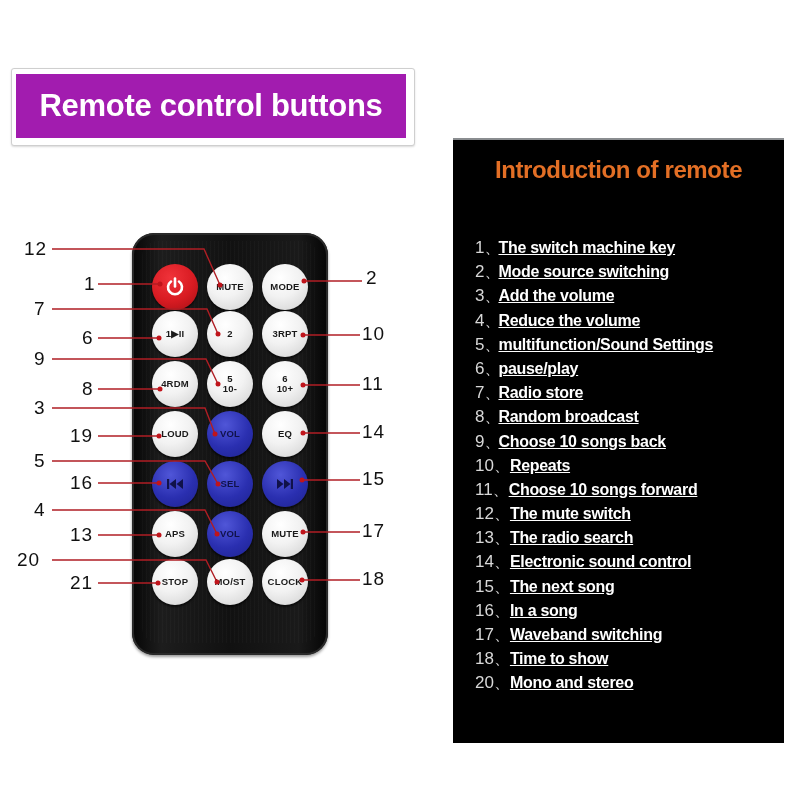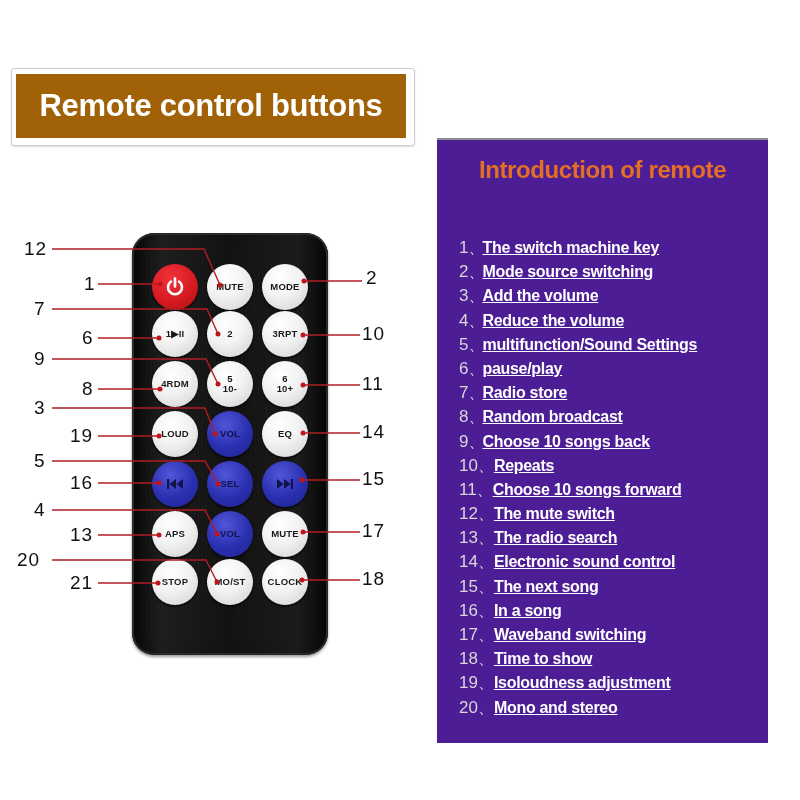--- a/index.html
+++ b/index.html
@@ -7,29 +7,29 @@
     width: 800px; height: 800px; background: #ffffff; position: relative; overflow: hidden;
     font-family: "Liberation Sans", sans-serif;
   }
   .title-frame {
     position: absolute; left: 11px; top: 68px; width: 402px; height: 76px;
     border: 1px solid #cfcfcf; border-radius: 3px; background: #fff;
     box-shadow: 0 1px 2px rgba(0,0,0,0.15);
   }
   .title-box {
     position: absolute; left: 16px; top: 74px; width: 390px; height: 64px;
-    background: #a16207; color: #fff;
+    background: #a21caf; color: #fff;
     display: flex; align-items: center; justify-content: center;
     font-size: 31px; font-weight: bold; letter-spacing: -0.3px;
   }
 
   
   .panel {
-    position: absolute; left: 437px; top: 138px; width: 331px; height: 605px;
-    background: #4c1d95; border-top: 2px solid #8a8d90; box-sizing: border-box;
+    position: absolute; left: 453px; top: 138px; width: 331px; height: 605px;
+    background: #000000; border-top: 2px solid #8a8d90; box-sizing: border-box;
   }
   .panel-title {
     position: absolute; left: 0; top: 14px; width: 100%; text-align: center;
     color: #e36f25; font-size: 24px; font-weight: bold; line-height: 32px; letter-spacing: -0.4px;
   }
   .panel-list { position: absolute; left: 22px; top: 96px; width: 305px; }
   .fn-item {
     height: 24.2px; line-height: 24px; color: #ffffff; font-size: 16px; font-weight: bold;
     white-space: nowrap; letter-spacing: -0.3px; text-decoration: underline;
   }
@@ -281,19 +281,16 @@
       <div class="fn-item">
     <span class="fn-num">16</span><span class="fn-sep" style="width: 16px;">、</span><span class="fn-label">In a song</span>
   </div>
       <div class="fn-item">
     <span class="fn-num">17</span><span class="fn-sep" style="width: 16px;">、</span><span class="fn-label">Waveband switching</span>
   </div>
       <div class="fn-item">
     <span class="fn-num">18</span><span class="fn-sep" style="width: 16px;">、</span><span class="fn-label">Time to show</span>
   </div>
       <div class="fn-item">
-    <span class="fn-num">19</span><span class="fn-sep" style="width: 16px;">、</span><span class="fn-label">Isoloudness adjustment</span>
-  </div>
-      <div class="fn-item">
     <span class="fn-num">20</span><span class="fn-sep" style="width: 16px;">、</span><span class="fn-label">Mono and stereo</span>
   </div>
     </div>
 </div>
 
 </body></html>

